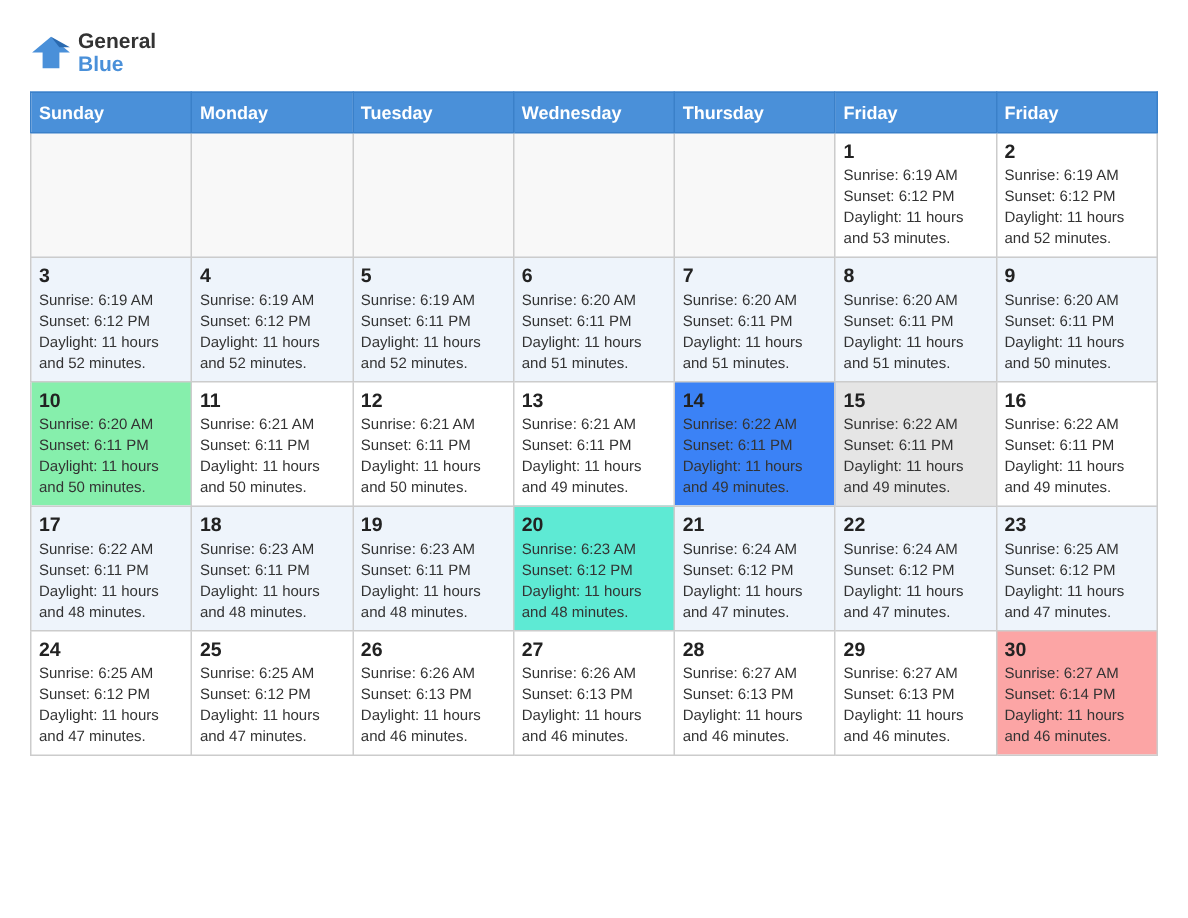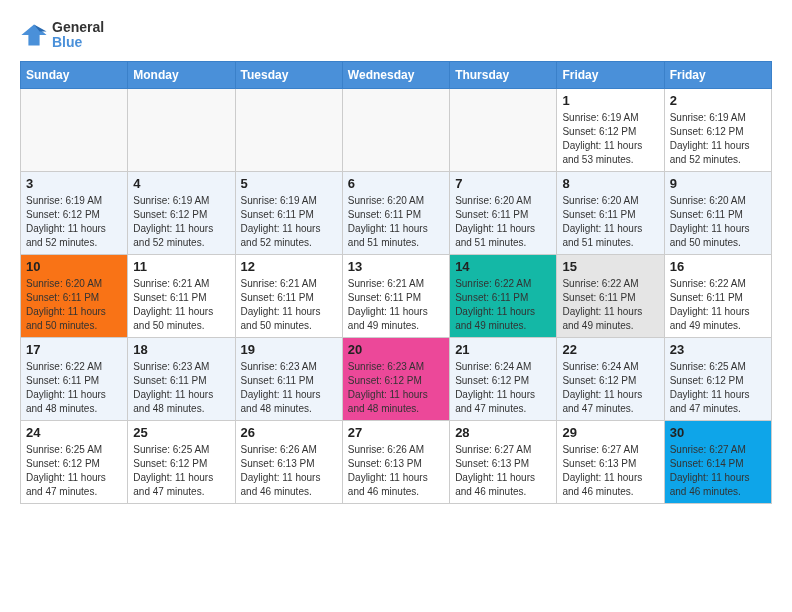--- a/index.html
+++ b/index.html
@@ -162,37 +162,37 @@
         <td style="background: rgb(238, 244, 251);">
           <div class="day-num">8</div>
           <div class="day-info">Sunrise: 6:20 AM<br>Sunset: 6:11 PM<br>Daylight: 11 hours<br>and 51 minutes.</div>
         </td>
         <td style="background: rgb(238, 244, 251);">
           <div class="day-num">9</div>
           <div class="day-info">Sunrise: 6:20 AM<br>Sunset: 6:11 PM<br>Daylight: 11 hours<br>and 50 minutes.</div>
         </td>
       </tr>
       <tr>
-        <td style="background: #f97316;">
+        <td style="background: #86efac;">
           <div class="day-num">10</div>
           <div class="day-info">Sunrise: 6:20 AM<br>Sunset: 6:11 PM<br>Daylight: 11 hours<br>and 50 minutes.</div>
         </td>
         <td style="background: rgb(255, 255, 255);">
           <div class="day-num">11</div>
           <div class="day-info">Sunrise: 6:21 AM<br>Sunset: 6:11 PM<br>Daylight: 11 hours<br>and 50 minutes.</div>
         </td>
         <td style="background: rgb(255, 255, 255);">
           <div class="day-num">12</div>
           <div class="day-info">Sunrise: 6:21 AM<br>Sunset: 6:11 PM<br>Daylight: 11 hours<br>and 50 minutes.</div>
         </td>
         <td style="background: rgb(255, 255, 255);">
           <div class="day-num">13</div>
           <div class="day-info">Sunrise: 6:21 AM<br>Sunset: 6:11 PM<br>Daylight: 11 hours<br>and 49 minutes.</div>
         </td>
-        <td style="background: #14b8a6;">
+        <td style="background: #3b82f6;">
           <div class="day-num">14</div>
           <div class="day-info">Sunrise: 6:22 AM<br>Sunset: 6:11 PM<br>Daylight: 11 hours<br>and 49 minutes.</div>
         </td>
         <td style="background: #e5e5e5;">
           <div class="day-num">15</div>
           <div class="day-info">Sunrise: 6:22 AM<br>Sunset: 6:11 PM<br>Daylight: 11 hours<br>and 49 minutes.</div>
         </td>
         <td style="background: rgb(255, 255, 255);">
           <div class="day-num">16</div>
           <div class="day-info">Sunrise: 6:22 AM<br>Sunset: 6:11 PM<br>Daylight: 11 hours<br>and 49 minutes.</div>
@@ -204,21 +204,21 @@
           <div class="day-info">Sunrise: 6:22 AM<br>Sunset: 6:11 PM<br>Daylight: 11 hours<br>and 48 minutes.</div>
         </td>
         <td style="background: rgb(238, 244, 251);">
           <div class="day-num">18</div>
           <div class="day-info">Sunrise: 6:23 AM<br>Sunset: 6:11 PM<br>Daylight: 11 hours<br>and 48 minutes.</div>
         </td>
         <td style="background: rgb(238, 244, 251);">
           <div class="day-num">19</div>
           <div class="day-info">Sunrise: 6:23 AM<br>Sunset: 6:11 PM<br>Daylight: 11 hours<br>and 48 minutes.</div>
         </td>
-        <td style="background: #ec4899;">
+        <td style="background: #5eead4;">
           <div class="day-num">20</div>
           <div class="day-info">Sunrise: 6:23 AM<br>Sunset: 6:12 PM<br>Daylight: 11 hours<br>and 48 minutes.</div>
         </td>
         <td style="background: rgb(238, 244, 251);">
           <div class="day-num">21</div>
           <div class="day-info">Sunrise: 6:24 AM<br>Sunset: 6:12 PM<br>Daylight: 11 hours<br>and 47 minutes.</div>
         </td>
         <td style="background: rgb(238, 244, 251);">
           <div class="day-num">22</div>
           <div class="day-info">Sunrise: 6:24 AM<br>Sunset: 6:12 PM<br>Daylight: 11 hours<br>and 47 minutes.</div>
@@ -246,19 +246,19 @@
           <div class="day-info">Sunrise: 6:26 AM<br>Sunset: 6:13 PM<br>Daylight: 11 hours<br>and 46 minutes.</div>
         </td>
         <td style="background: rgb(255, 255, 255);">
           <div class="day-num">28</div>
           <div class="day-info">Sunrise: 6:27 AM<br>Sunset: 6:13 PM<br>Daylight: 11 hours<br>and 46 minutes.</div>
         </td>
         <td style="background: rgb(255, 255, 255);">
           <div class="day-num">29</div>
           <div class="day-info">Sunrise: 6:27 AM<br>Sunset: 6:13 PM<br>Daylight: 11 hours<br>and 46 minutes.</div>
         </td>
-        <td style="background: #0ea5e9;">
+        <td style="background: #fca5a5;">
           <div class="day-num">30</div>
           <div class="day-info">Sunrise: 6:27 AM<br>Sunset: 6:14 PM<br>Daylight: 11 hours<br>and 46 minutes.</div>
         </td>
       </tr>
     </tbody>
 </table>
 
 </body></html>

